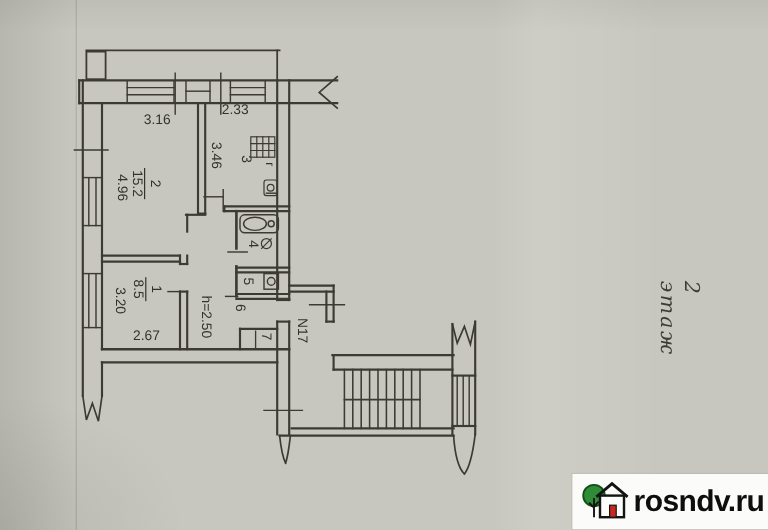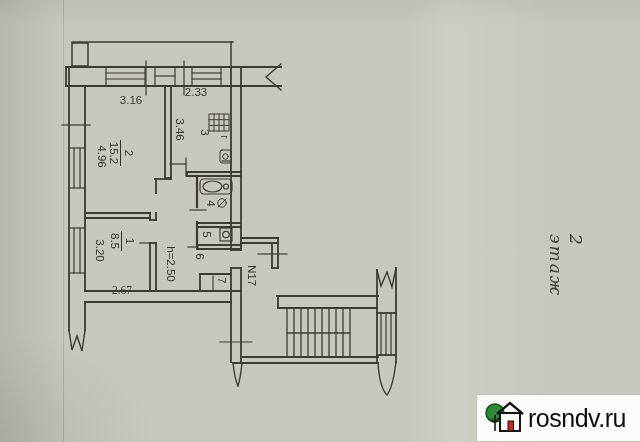--- a/index.html
+++ b/index.html
@@ -17,21 +17,21 @@
        display:flex;align-items:center;justify-content:center;white-space:nowrap;}
   .rot{transform:rotate(90deg);}
   .frac{display:flex;flex-direction:column;align-items:center;line-height:1.15;}
   .frac .den{border-top:1.2px solid #34332b;padding:0 2px;}
   .small{font-size:10px;}
   #floor-label{position:absolute;left:529px;top:261px;width:74px;height:20px;
        transform:rotate(90deg);font:italic 17px "DejaVu Serif",serif;
        color:#3e3d35;letter-spacing:2px;display:flex;align-items:center;justify-content:center;}
   #watermark{position:absolute;left:477px;top:395px;width:163px;height:46px;
        background:#fbfbf9;display:flex;align-items:center;box-shadow:0 0 0 1px rgba(0,0,0,0.05);}
-  #wm-text{font-weight:normal;font-size:25px;color:#0e0e0e;letter-spacing:-0.5px;margin-left:4px;}
+  #wm-text{font-weight:bold;font-size:25px;color:#0e0e0e;letter-spacing:-0.5px;margin-left:4px;}
 </style>
 </head>
 <body>
 
 <div id="paper"></div>
 <div id="fold"></div>
 
 <svg id="plan-svg" width="640" height="442" viewBox="0 0 640 442" fill="none" stroke="#3c3b33" stroke-width="1.8" stroke-linecap="square">
 
   <g stroke-width="1.5">
@@ -238,21 +238,21 @@
 <div class="lbl rot" style="left:192px;top:250px;width:14px;height:13px;">6</div>
 <div class="lbl rot" style="left:144px;top:257px;width:52px;height:14px;">h=2.50</div>
 
 <div class="lbl rot" style="left:102px;top:224px;width:40px;height:34px;">
   <div class="frac">
     <span>1</span>
     <span class="den">8.5</span>
   </div>
 </div>
 <div class="lbl rot" style="left:80px;top:244px;width:38px;height:13px;">3.20</div>
-<div class="lbl" style="left:102px;top:284px;width:40px;height:14px;font-family:Liberation Serif, serif;">2.67</div>
+<div class="lbl" style="left:102px;top:274px;width:40px;height:14px;">2.67</div>
 
 <div class="lbl rot" style="left:214px;top:274px;width:14px;height:13px;">7</div>
 <div class="lbl rot" style="left:236px;top:269px;width:30px;height:13px;">N17</div>
 
 <div id="floor-label">2 этаж</div>
 
 <div id="watermark">
   <svg width="40" height="42" viewBox="0 0 40 42" style="margin-left:7px;">
     <circle cx="11" cy="16" r="9" fill="#2e8b36" stroke="#134d17" stroke-width="1.5"></circle>
     <path d="M11,18 V34 M7,22 L11,26 M15,21 L11,25" stroke="#141414" stroke-width="1.6" fill="none"></path>

